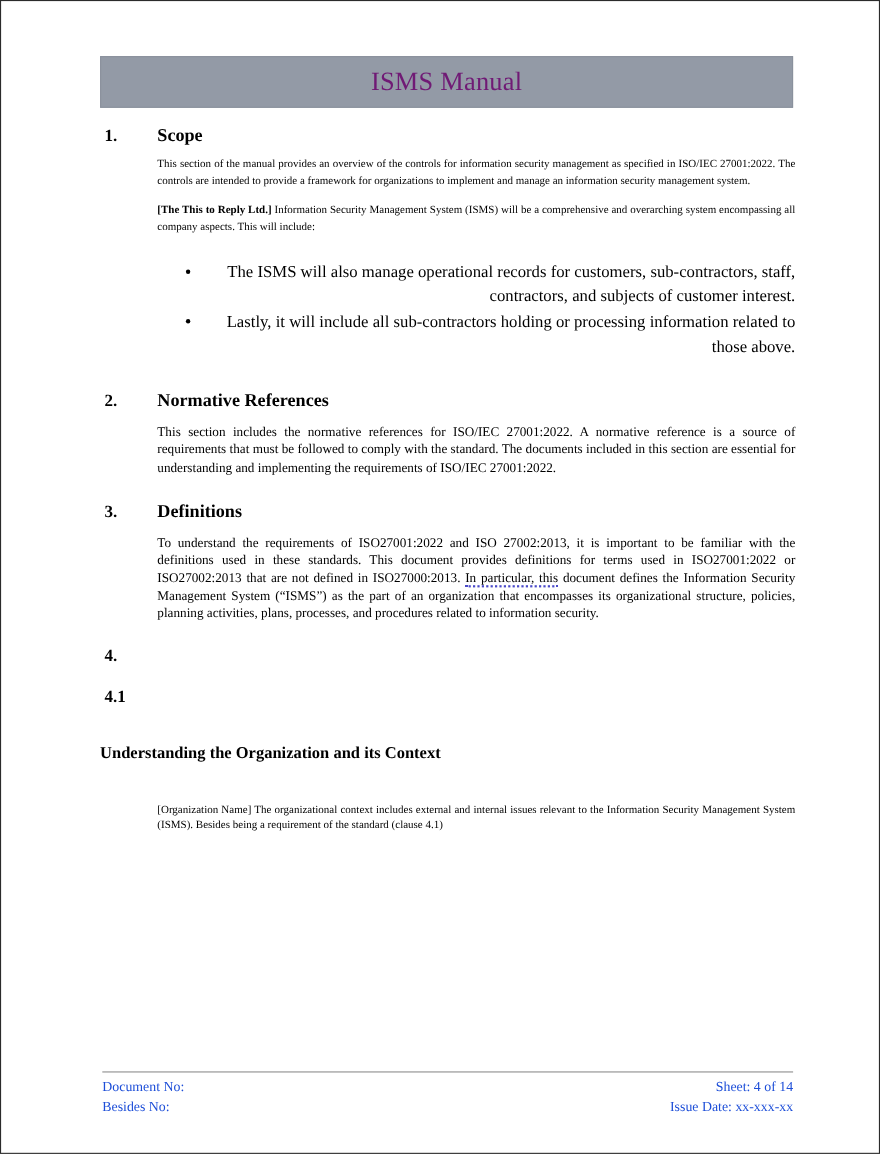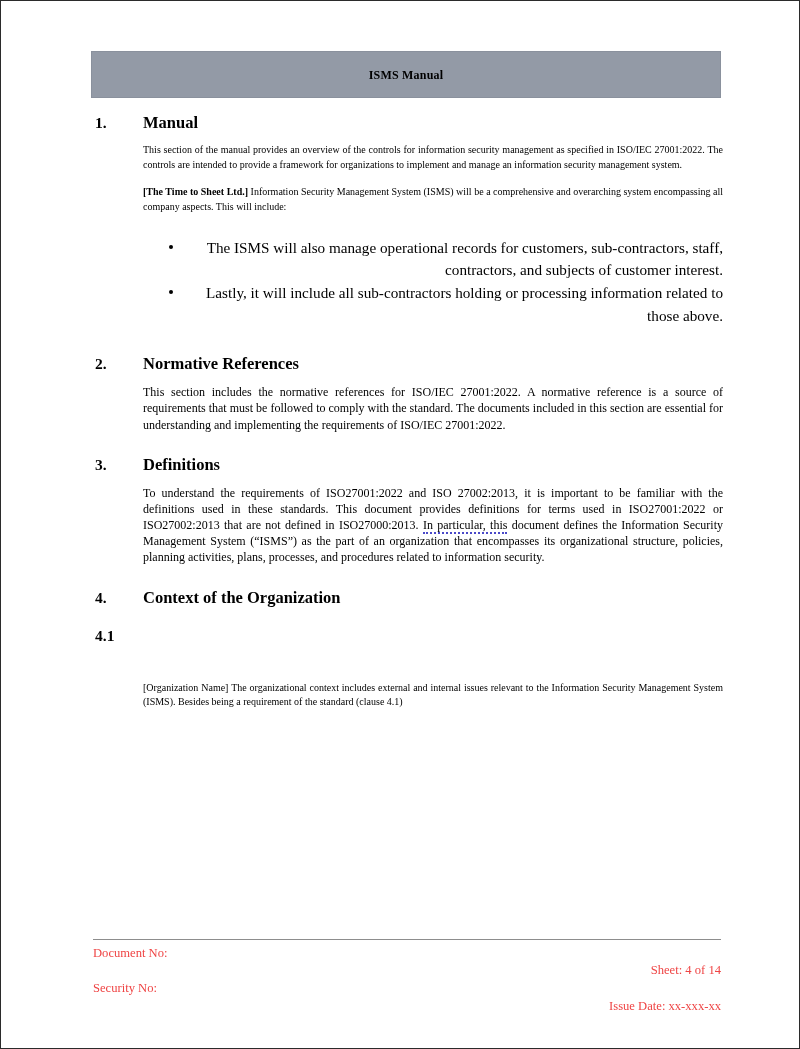--- a/index.html
+++ b/index.html
@@ -30,23 +30,23 @@
     width: 630px;
     height: 47px;
     box-sizing: border-box;
     background: #939aa6;
     border: 1px solid #8a919d;
     display: flex;
     align-items: center;
     justify-content: center;
   }
   .doc-header-title {
-    color: #000000;
-    font-weight: bold;
-    font-size: 12px;
+    color: #701a75;
+    font-weight: normal;
+    font-size: 24px;
     letter-spacing: 0.2px;
     line-height: 1;
   }
 
   
   .content {
     position: absolute;
     left: 90px;
     top: 112px;
     width: 632px;
@@ -66,21 +66,21 @@
     box-sizing: border-box;
   }
   .section-title {
     font-weight: bold;
     font-size: 16.5px;
   }
   .section-title.sub {
     font-size: 15px;
   }
   .section.lvl1 { margin-bottom: 10px; }
-  .section.lvl2 { margin-bottom: 6px; }
+  .section.lvl2 { margin-bottom: 6px; flex-direction: column; }
 
   
   p.body {
     margin: 0 0 13px 0;
     padding-left: 52px;
     text-align: justify;
     font-size: 10px;
     line-height: 1.47;
   }
   p.body.tight {
@@ -131,47 +131,46 @@
     bottom: 32px;
     width: 628px;
   }
   .footer-rule {
     border-top: 1px solid #8d8d8d;
     margin-bottom: 5px;
   }
   .footer-row {
     display: flex;
     justify-content: space-between;
-    color: #ef4444;
+    color: #1d4ed8;
     font-size: 12.6px;
     line-height: 1.42;
-    flex-direction: column;
   }
   .footer-left { text-align: left; }
   .footer-right { text-align: right; }
 </style>
 </head>
 <body>
 
 <div class="page">
 
   <div class="doc-header">
     <div class="doc-header-title">ISMS Manual</div>
   </div>
 
   <div class="content">
 
     <div class="section lvl1">
       <span class="section-num">1.</span>
-      <span class="section-title">Manual</span>
+      <span class="section-title">Scope</span>
     </div>
 
     <p class="body">This section of the manual provides an overview of the controls for information security management as specified in ISO/IEC 27001:2022. The controls are intended to provide a framework for organizations to implement and manage an information security management system.</p>
 
-    <p class="body"><span class="bold">[The Time to Sheet Ltd.]</span><span> Information Security Management System (ISMS) will be a comprehensive and overarching system encompassing all company aspects. This will include:</span></p>
+    <p class="body"><span class="bold">[The This to Reply Ltd.]</span><span> Information Security Management System (ISMS) will be a comprehensive and overarching system encompassing all company aspects. This will include:</span></p>
 
     <div class="gap-sm"></div>
 
     <ul class="bullets">
       <li><span class="dot"></span><span>The ISMS will also manage operational records for customers, sub-contractors, staff, contractors, and subjects of customer interest.</span></li>
       <li><span class="dot"></span><span>Lastly, it will include all sub-contractors holding or processing information related to those above.</span></li>
     </ul>
 
     <div class="gap-md"></div>
 
@@ -189,38 +188,38 @@
       <span class="section-title">Definitions</span>
     </div>
 
     <p class="body tight"><span>To understand the requirements of ISO27001:2022 and ISO 27002:2013, it is important to be familiar with the definitions used in these standards. This document provides definitions for terms used in ISO27001:2022 or ISO27002:2013 that are not defined in ISO27000:2013. </span><span class="grammar">In particular, this</span><span> document defines the Information Security Management System (“ISMS”) as the part of an organization that encompasses its organizational structure, policies, planning activities, plans, processes, and procedures related to information security.</span></p>
 
 
     <div class="gap-sm"></div>
 
     <div class="section lvl1">
       <span class="section-num">4.</span>
-      <span class="section-title">Context of the Organization</span>
     </div>
 
     <div class="gap-sm"></div>
 
     <div class="section lvl2">
       <span class="section-num">4.1</span>
+      <span class="section-title sub">Understanding the Organization and its Context</span>
     </div>
 
     <p class="body">[Organization Name] The organizational context includes external and internal issues relevant to the Information Security Management System (ISMS). Besides being a requirement of the standard (clause 4.1)</p>
 
   </div>
 
   <div class="doc-footer">
     <div class="footer-rule"></div>
     <div class="footer-row">
       <span class="footer-left">Document No:</span>
       <span class="footer-right">Sheet: 4 of 14</span>
     </div>
     <div class="footer-row">
-      <span class="footer-left">Security No:</span>
+      <span class="footer-left">Besides No:</span>
       <span class="footer-right">Issue Date: xx-xxx-xx</span>
     </div>
   </div>
 
 </div>
 
 </body></html>

